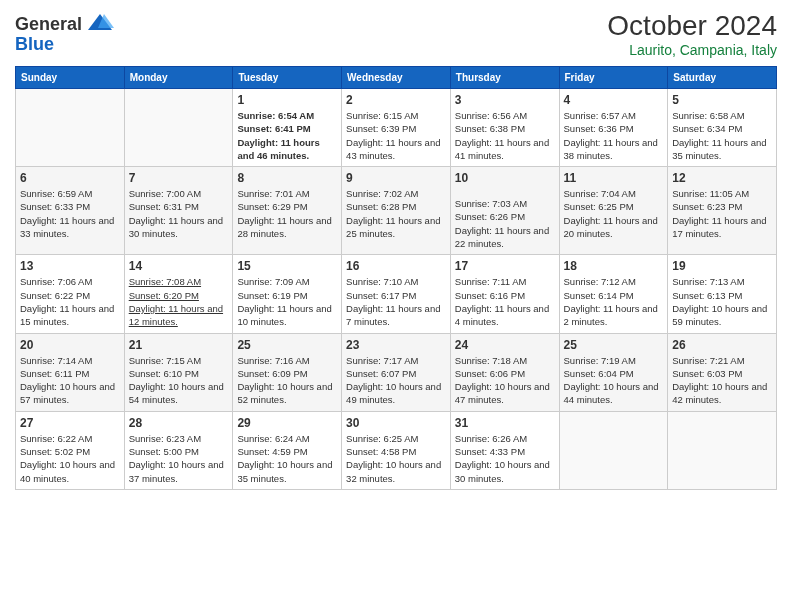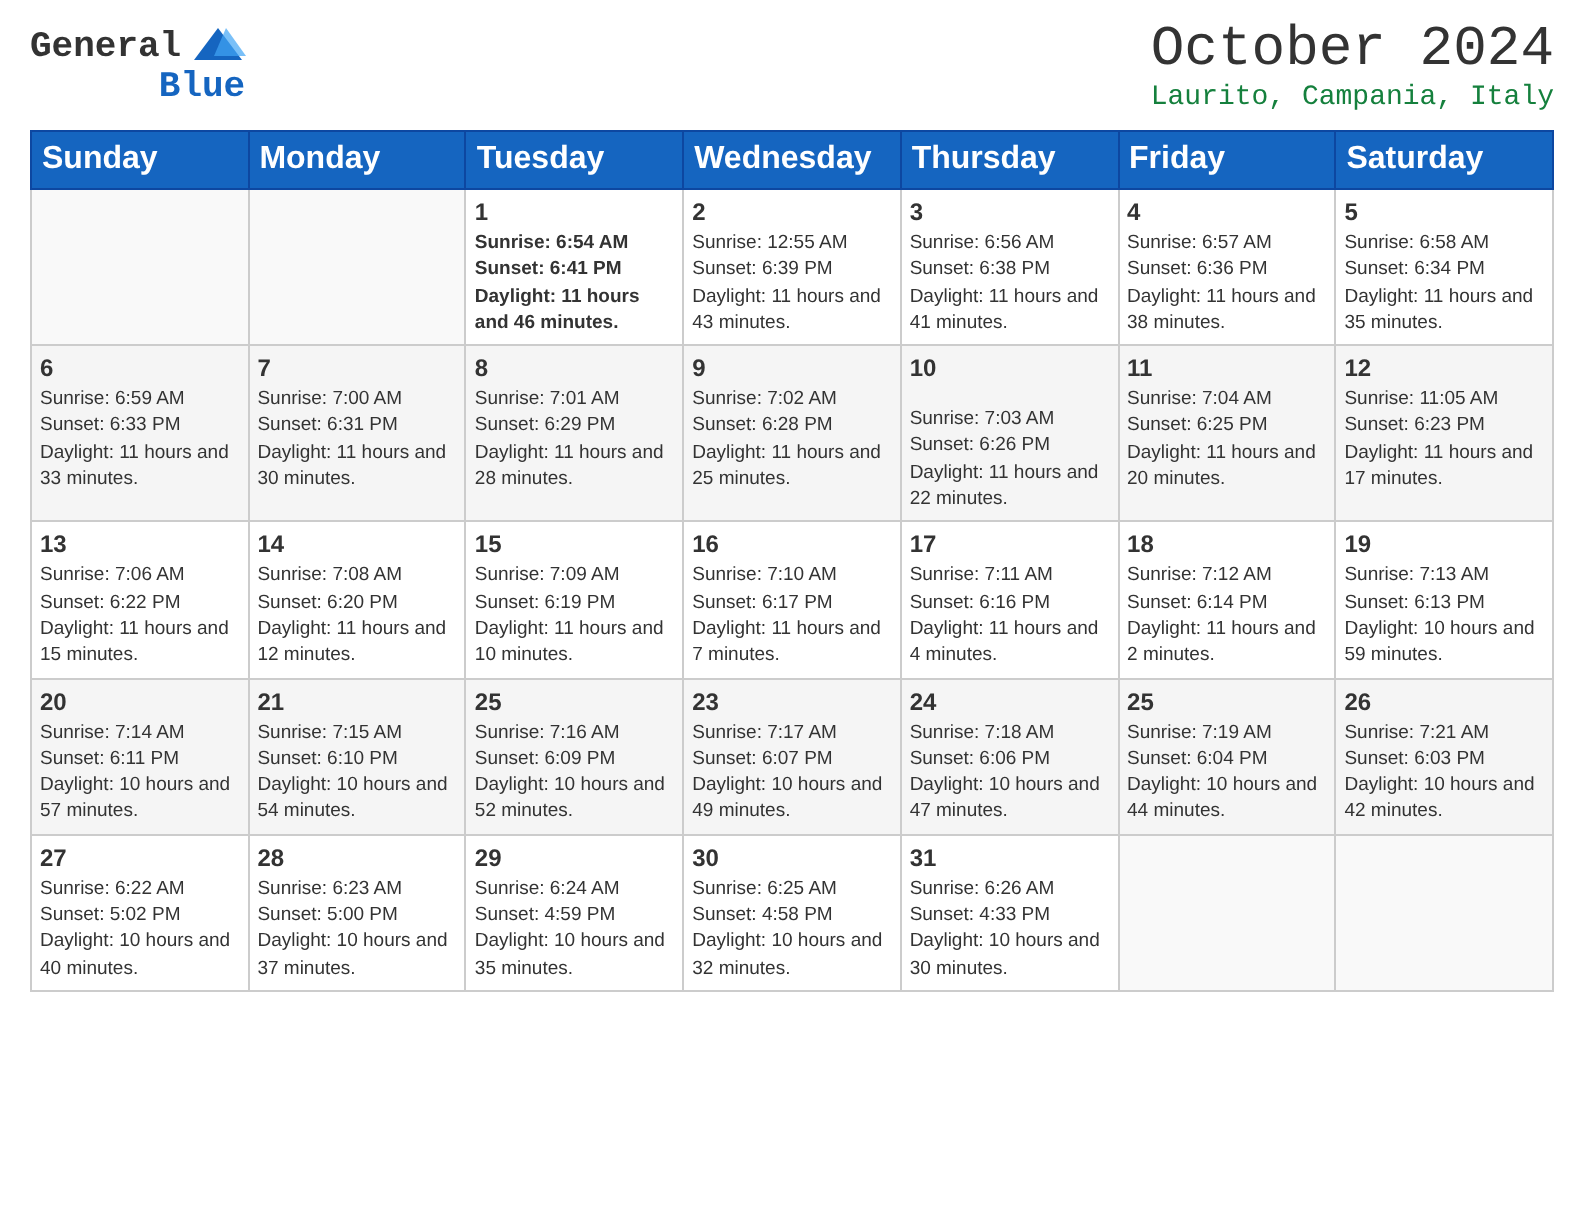--- a/index.html
+++ b/index.html
@@ -13,28 +13,27 @@
     .page {
       width: 792px;
       min-height: 612px;
       padding: 10px 15px 10px 15px;
     }
     .header {
       display: flex;
       justify-content: space-between;
       align-items: flex-start;
       margin-bottom: 8px;
-      font-family: Liberation Mono, monospace;
     }
     .logo {
       display: flex;
       align-items: center;
     }
     .logo-general { color: #333; }
-    .logo-blue { color: #1565c0; text-align: right; }
+    .logo-blue { color: #1565c0; }
     .logo-icon {
       width: 28px;
       height: 28px;
       margin-left: 2px;
     }
     .title-block {
       text-align: right;
     }
     .month-title {
       font-size: 28px;
@@ -48,21 +47,21 @@
     table {
       width: 100%;
       border-collapse: collapse;
       table-layout: fixed;
     }
     th {
       background-color: #1565c0;
       color: #fff;
       text-align: left;
       padding: 5px 5px;
-      font-size: 16px;
+      font-size: 10px;
       font-weight: bold;
       border: 1px solid #0d47a1;
     }
     td {
       border: 1px solid #ccc;
       vertical-align: top;
       padding: 4px 4px;
       font-size: 10px;
       color: #333;
       height: 78px;
@@ -128,21 +127,21 @@
           <td class="empty"></td>
           <td class="empty"></td>
           <td>
             <div class="day-number">1</div>
             <div class="day-info" style="white-space: pre-line; font-weight: bold;">Sunrise: 6:54 AM
 Sunset: 6:41 PM
 Daylight: 11 hours and 46 minutes.</div>
           </td>
           <td>
             <div class="day-number">2</div>
-            <div class="day-info" style="white-space: pre-line;">Sunrise: 12:55 AM
+            <div class="day-info" style="white-space: pre-line;">Sunrise: 6:15 AM
 Sunset: 6:39 PM
 Daylight: 11 hours and 43 minutes.</div>
           </td>
           <td>
             <div class="day-number">3</div>
             <div class="day-info" style="white-space: pre-line;">Sunrise: 6:56 AM
 Sunset: 6:38 PM
 Daylight: 11 hours and 41 minutes.</div>
           </td>
           <td>
@@ -204,21 +203,21 @@
         </tr>
         <tr>
           <td>
             <div class="day-number">13</div>
             <div class="day-info" style="white-space: pre-line;">Sunrise: 7:06 AM
 Sunset: 6:22 PM
 Daylight: 11 hours and 15 minutes.</div>
           </td>
           <td>
             <div class="day-number">14</div>
-            <div class="day-info" style="white-space: pre-line;">Sunrise: 7:08 AM
+            <div class="day-info" style="white-space: pre-line; text-decoration: underline;">Sunrise: 7:08 AM
 Sunset: 6:20 PM
 Daylight: 11 hours and 12 minutes.</div>
           </td>
           <td>
             <div class="day-number">15</div>
             <div class="day-info" style="white-space: pre-line;">Sunrise: 7:09 AM
 Sunset: 6:19 PM
 Daylight: 11 hours and 10 minutes.</div>
           </td>
           <td>

